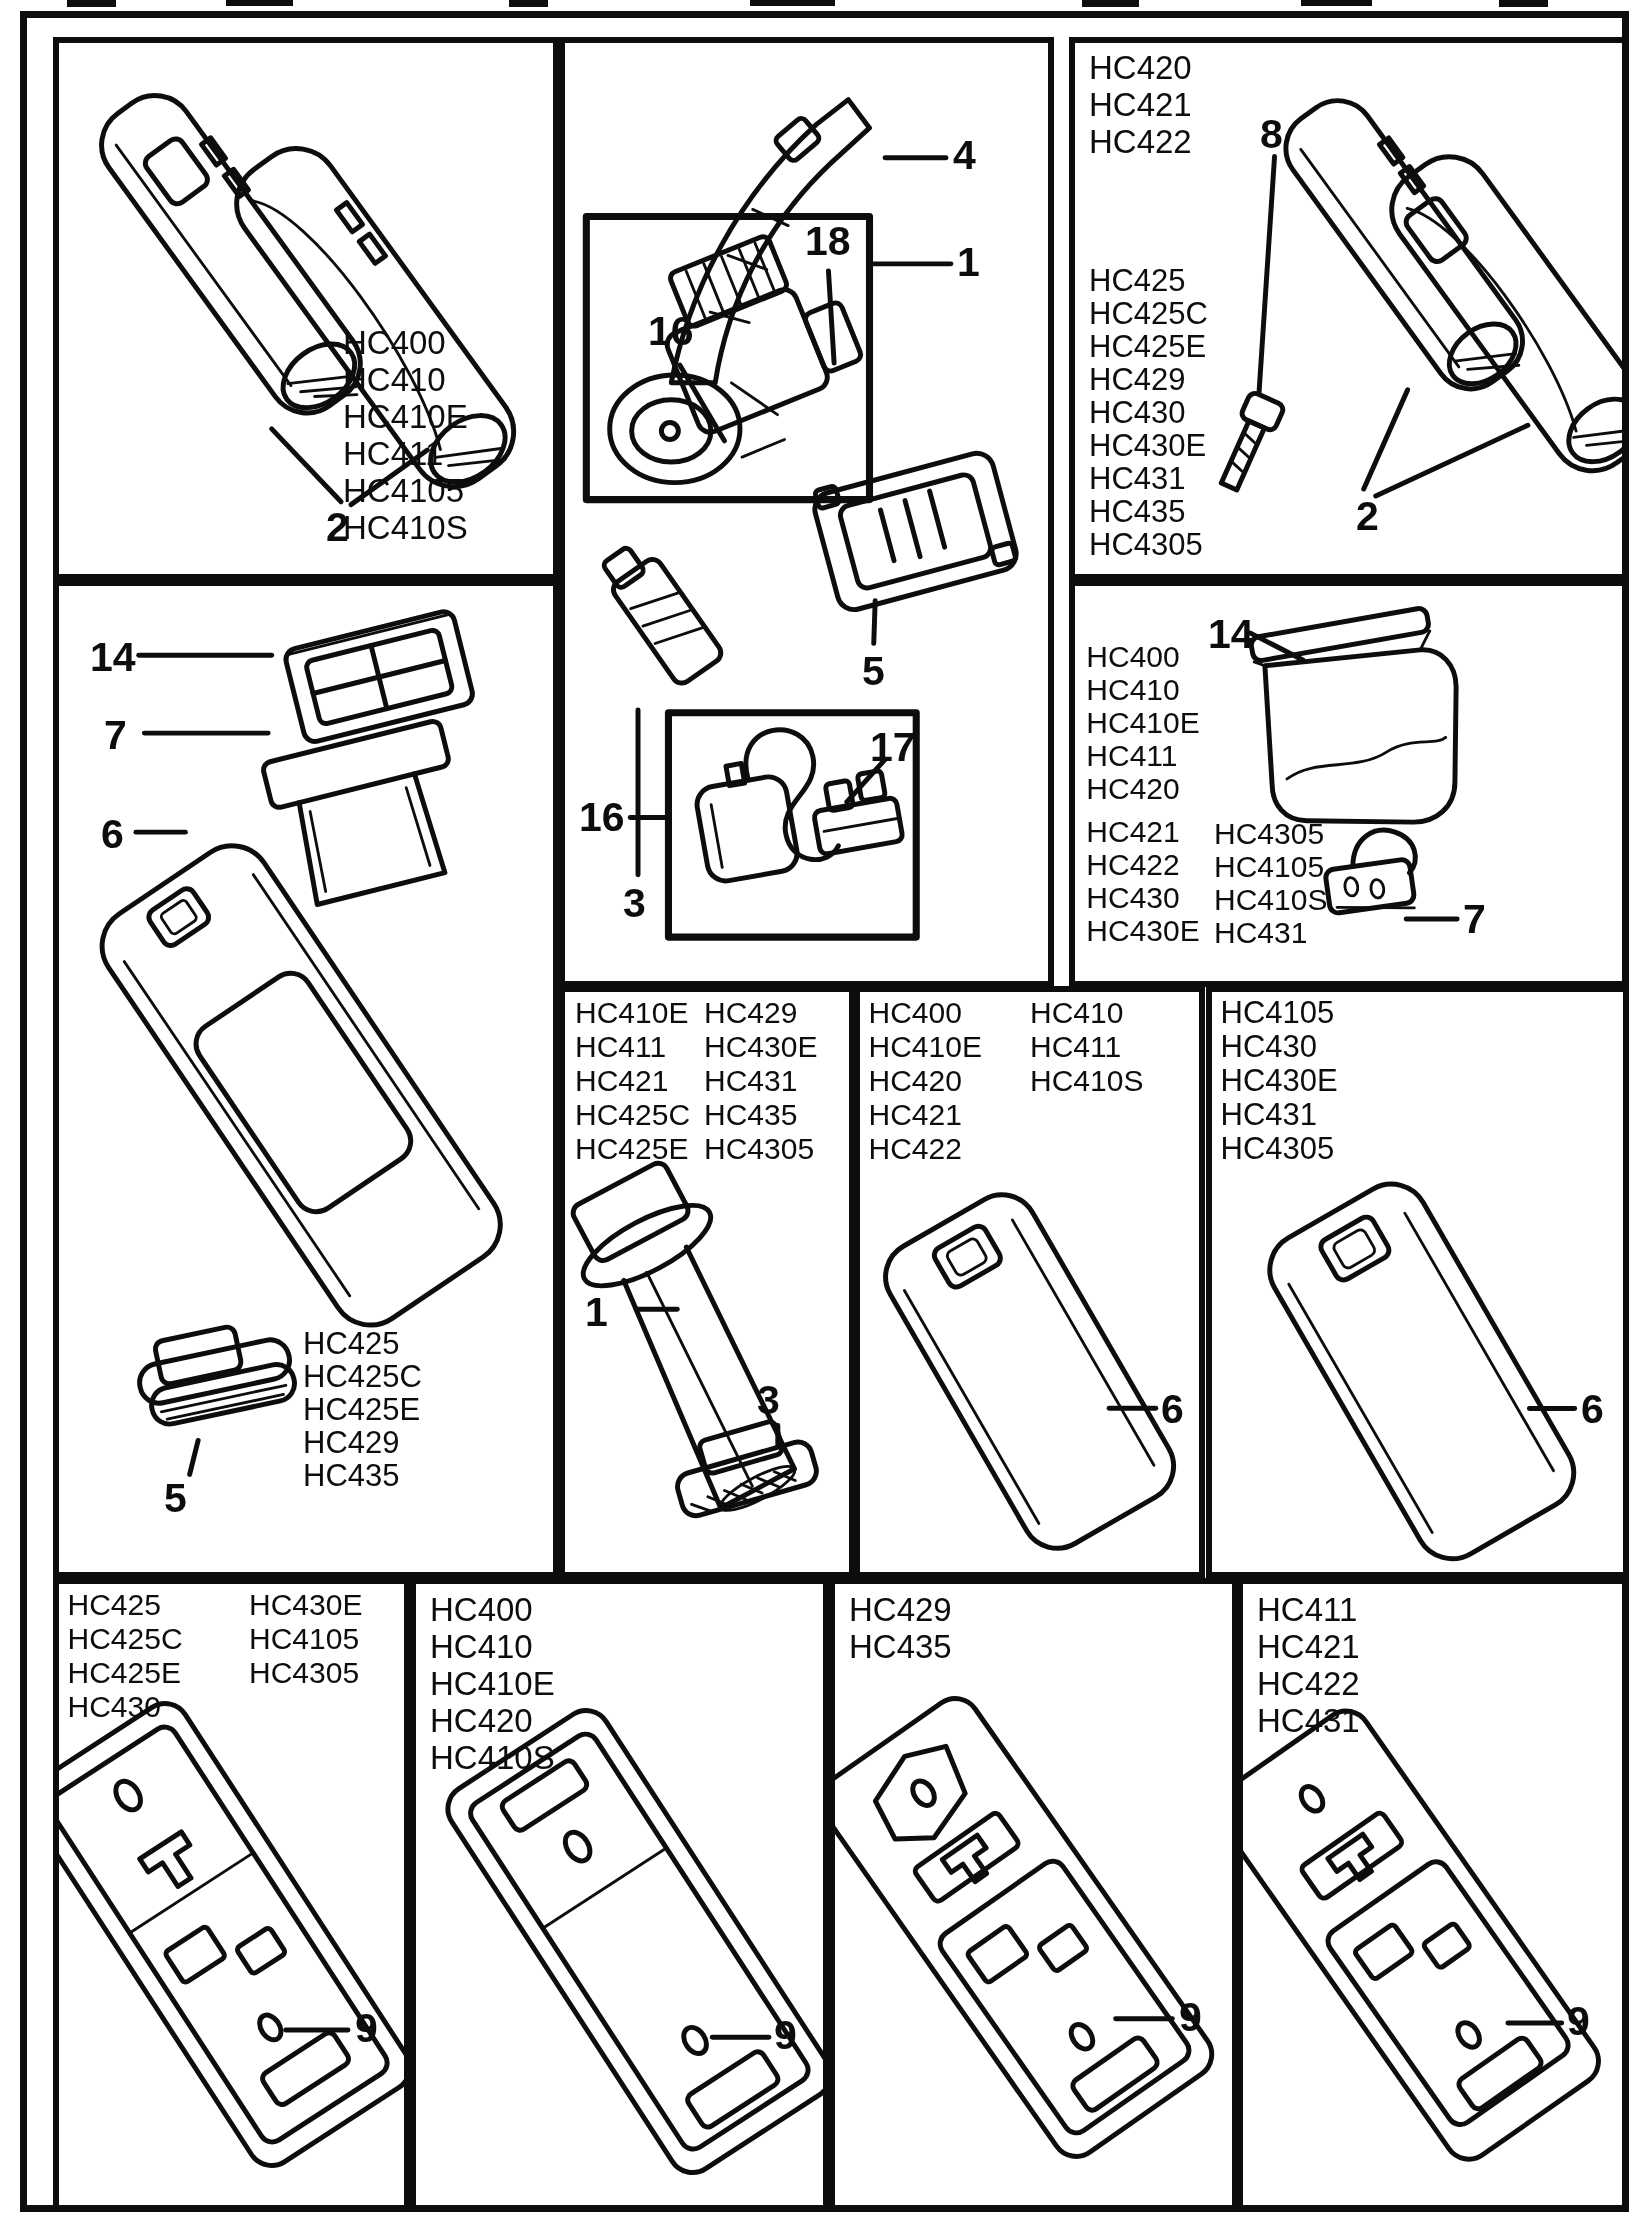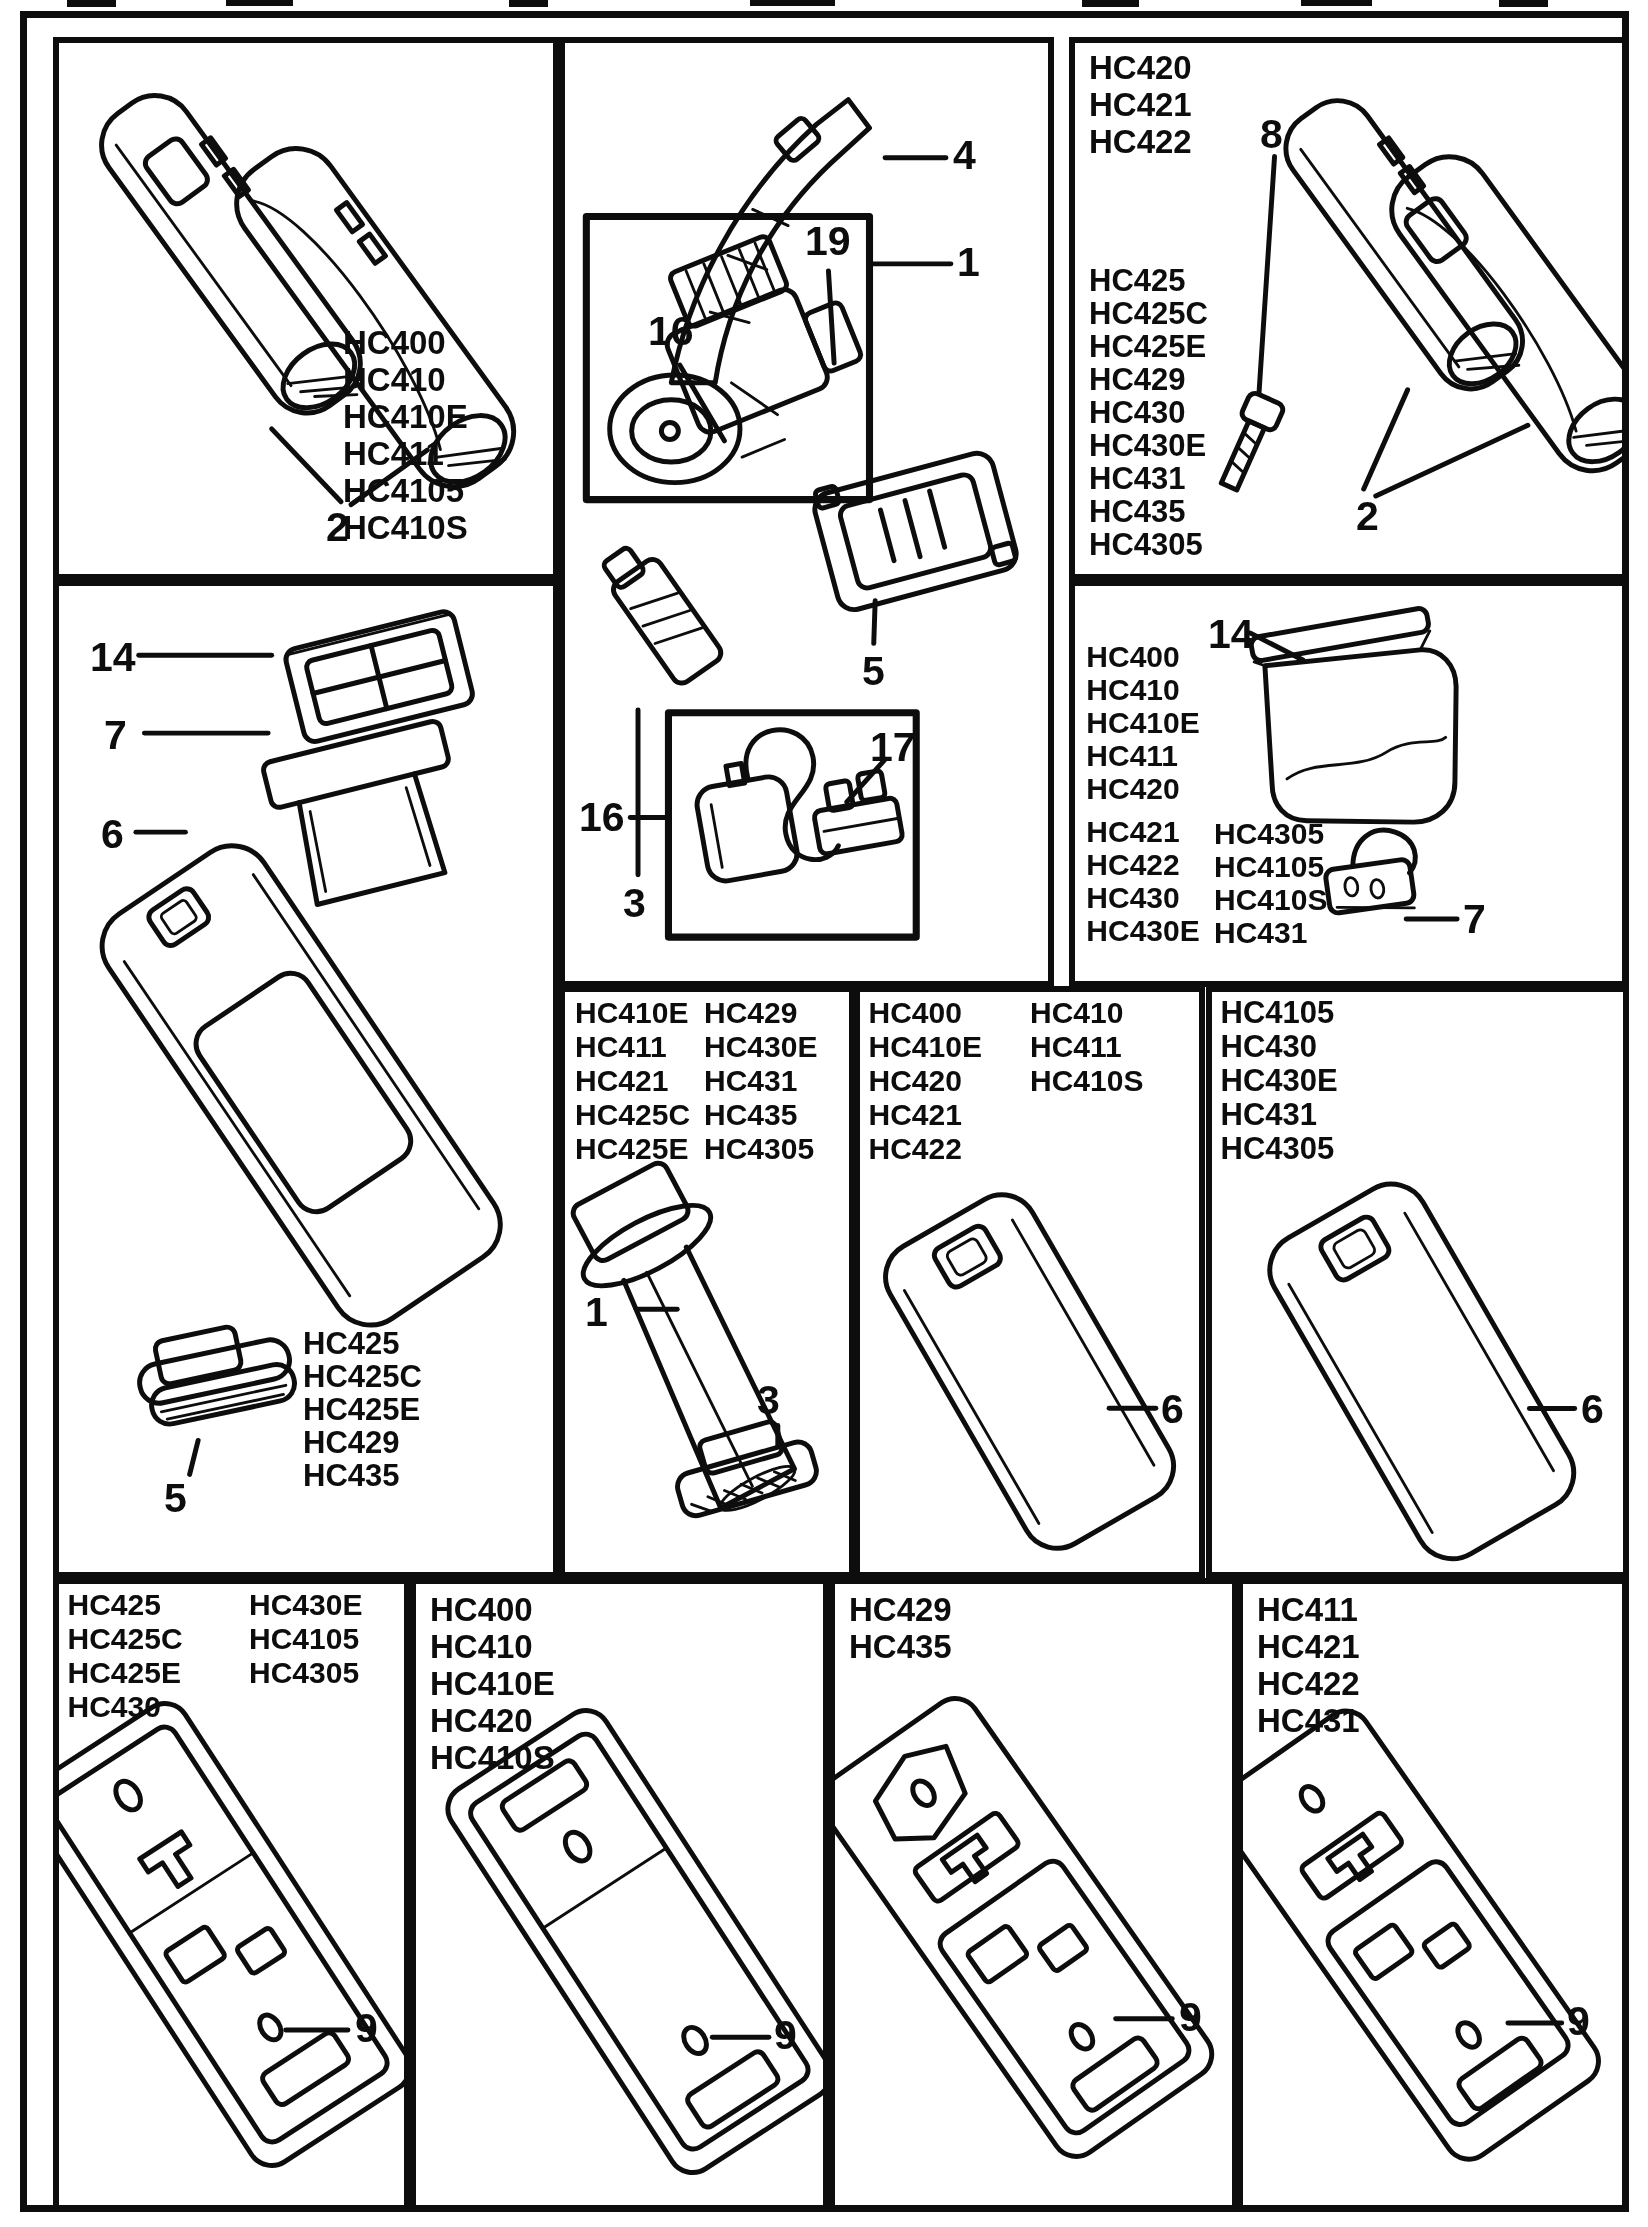--- a/index.html
+++ b/index.html
@@ -6,21 +6,21 @@
   .page{position:relative;width:1648px;height:2227px;background:#ffffff;
         font-family:"Liberation Sans",sans-serif;color:#0d0d0d;overflow:hidden}
   .frame{position:absolute;left:20px;top:11.3px;width:1609px;height:2201px;
          border:7.8px solid #0d0d0d;box-sizing:border-box}
   .panel{position:absolute;box-sizing:border-box;border:6.4px solid #0d0d0d;background:#ffffff}
   svg.art{position:absolute;left:0;top:0;width:100%;height:100%;display:block}
   .s{fill:none;stroke:#0d0d0d;stroke-width:7;stroke-linecap:round;stroke-linejoin:round}
   .s2{fill:none;stroke:#0d0d0d;stroke-width:10;stroke-linecap:round;stroke-linejoin:round}
   .thin{fill:none;stroke:#0d0d0d;stroke-width:4;stroke-linecap:round}
   .lbl{position:absolute;font-weight:700;font-size:41px;line-height:1;white-space:nowrap}
-  .models{position:absolute;font-weight:700}
+  .models{position:absolute;font-weight:400}
   .models .ml{white-space:nowrap;letter-spacing:0px}
   .smudge{position:absolute;background:#0d0d0d}
 </style>
 </head>
 <body>
 
 <div class="page">
 
   <div class="smudge" style="left:67px;top:0;width:49px;height:7px"></div>
   <div class="smudge" style="left:226px;top:0;width:67px;height:5.7px"></div>
@@ -122,21 +122,21 @@
         <path class="s" d="M372,322 L380,452"></path>
         <path class="s" d="M162,455 L225,562"></path>
         <path class="s" d="M103,942 L103,1175"></path>
         <path class="s" d="M438,788 L436,848"></path>
         <path class="s" d="M92,1094 L146,1094"></path>
         <path class="s" d="M452,1012 L398,1072"></path>
       </g>
     </svg>
     <div class="lbl" style="left:388px;top:92px">4</div>
     <div class="lbl" style="left:392px;top:199px">1</div>
-    <div class="lbl" style="left:240px;top:178px">19</div>
+    <div class="lbl" style="left:240px;top:178px">18</div>
     <div class="lbl" style="left:83px;top:268px">16</div>
     <div class="lbl" style="left:58px;top:840px">3</div>
     <div class="lbl" style="left:297px;top:608px">5</div>
     <div class="lbl" style="left:14px;top:754px">16</div>
     <div class="lbl" style="left:305px;top:684px">17</div>
   </div>
 
   <div class="panel" style="left:1069px;top:37px;width:559px;height:543px">
     <svg class="art" viewBox="0 0 773 750">
       <g>

